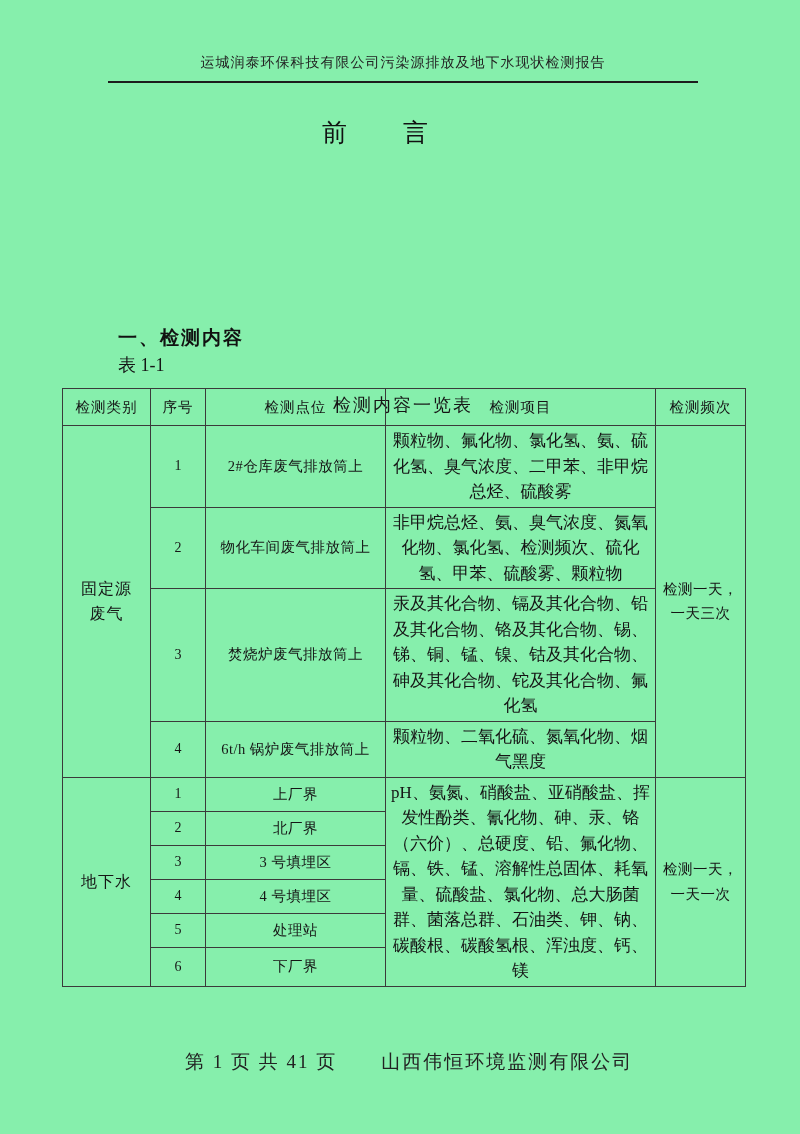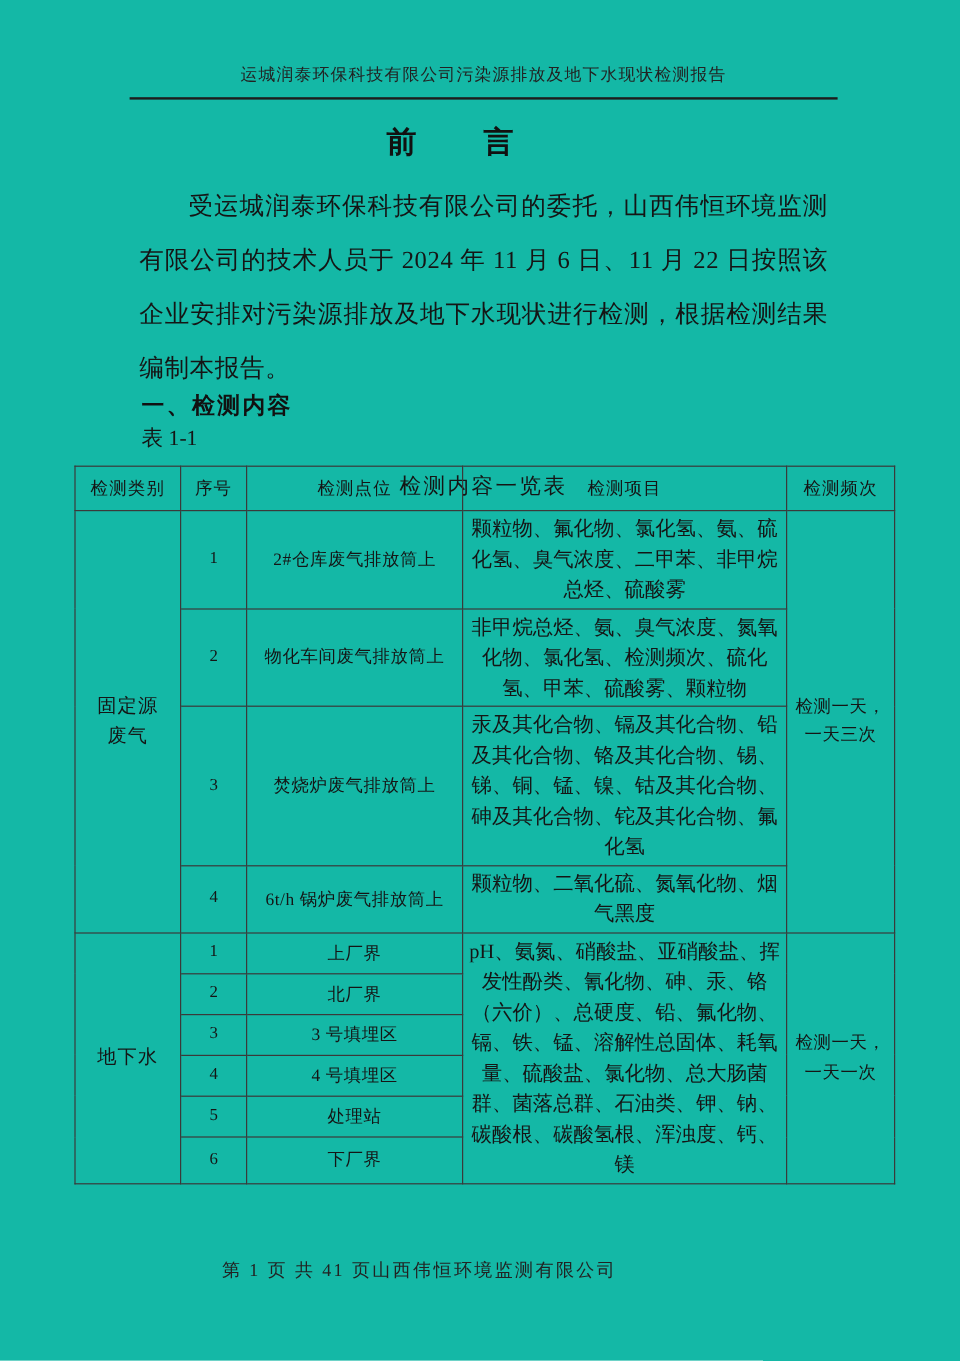--- a/index.html
+++ b/index.html
@@ -1,36 +1,36 @@
 <!DOCTYPE html>
 <html><head>
 <meta charset="utf-8">
 <style>
   html,body{margin:0;padding:0;background:#ffffff;}
   .page{
     position:relative;
     width:800px;height:1134px;
-    background:#14b8a6;
+    background:#86efac;
     font-family:"Liberation Serif","DejaVu Serif",serif;
     color:#1a1a1a;
     overflow:hidden;
   }
   .doc-header{
     position:absolute;top:54px;left:108px;width:590px;
     text-align:center;
     font-size:14px;letter-spacing:1px;color:#222;
   }
   .doc-header-rule{
     position:absolute;top:81px;left:108px;width:590px;height:2px;
     background:#1d1d1d;
   }
   .doc-title{
-    position:absolute;top:102px;left:0;width:752px;
+    position:absolute;top:116px;left:0;width:752px;
     text-align:center;
-    font-size:25px;font-weight:bold;letter-spacing:2px;color:#111;
+    font-size:25px;font-weight:normal;letter-spacing:2px;color:#111;
   }
   .doc-paragraph{
     position:absolute;top:150px;left:116px;width:574px;
     font-size:20.5px;line-height:45px;
     text-indent:2em;text-align:justify;
     letter-spacing:0.5px;color:#151515;
   }
   .section-heading{
     position:absolute;top:325px;left:118px;
     font-size:19px;font-weight:bold;letter-spacing:2px;color:#111;
@@ -60,35 +60,34 @@
   tr.r3{height:66px;}
   tr.r4{height:42px;}
   tr.gw{height:32px;}
   tr.gw-last{height:36px;}
   td.cat{font-size:16px;letter-spacing:1px;white-space:pre-line;line-height:1.6;}
   td.loc{font-size:14.5px;letter-spacing:0.5px;}
   td.items{font-size:17px;line-height:1.5;padding:2px 3px;}
   td.freq{font-size:14.5px;white-space:pre-line;line-height:1.7;letter-spacing:0.5px;}
   .doc-footer{
     position:absolute;top:1049px;left:185px;
-    display:flex;
-    font-size:15px;color:#222;letter-spacing:2px;
+    display:flex;gap:44px;
+    font-size:19px;color:#222;letter-spacing:2px;
   }
 </style>
 </head>
 <body>
 
 <div class="page">
 
   <div class="doc-header">运城润泰环保科技有限公司污染源排放及地下水现状检测报告</div>
   <div class="doc-header-rule"></div>
 
   <div class="doc-title">前　　言</div>
 
-  <div class="doc-paragraph">受运城润泰环保科技有限公司的委托，山西伟恒环境监测有限公司的技术人员于 2024 年 11 月 6 日、11 月 22 日按照该企业安排对污染源排放及地下水现状进行检测，根据检测结果编制本报告。</div>
 
   <div class="section-heading">一、检测内容</div>
 
   <div class="table-caption">
     <span class="cap-label">表 1-1</span>
     <span class="cap-title">检测内容一览表</span>
   </div>
 
   <table class="content-table">
     <colgroup>

